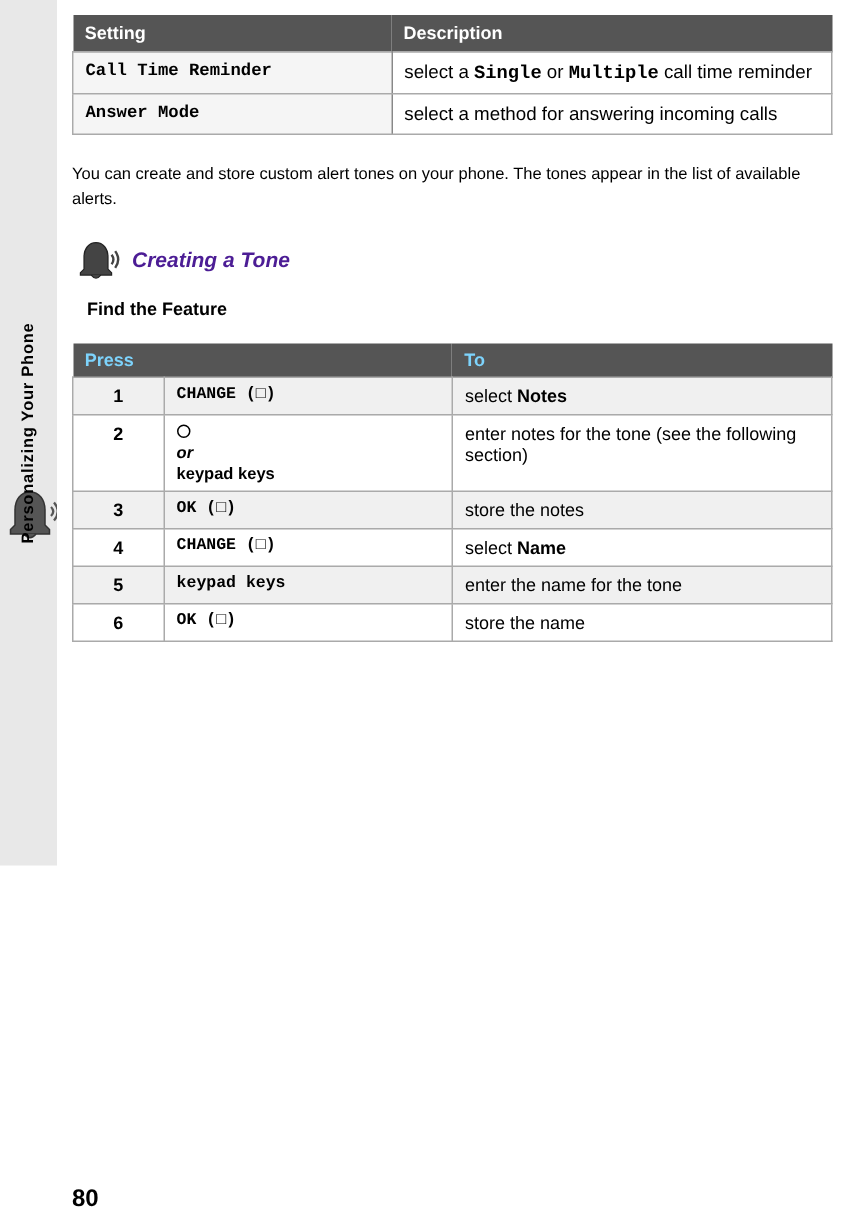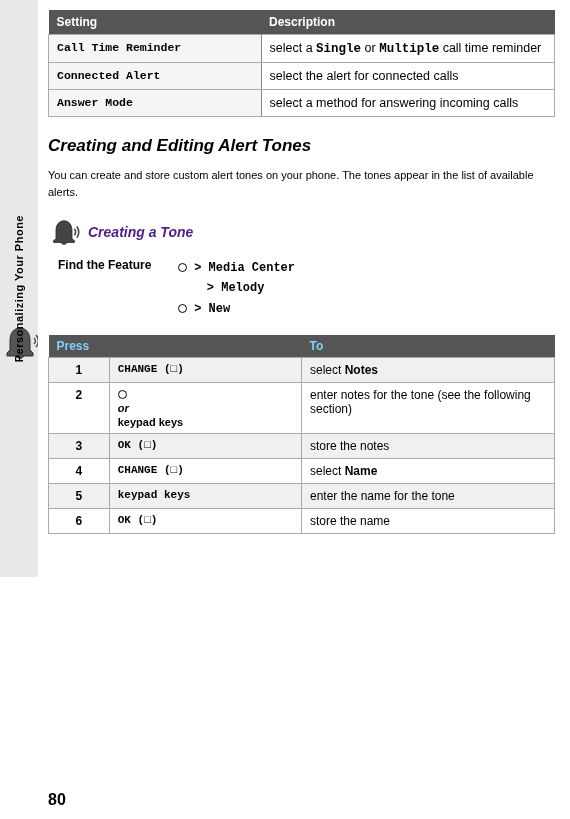--- a/index.html
+++ b/index.html
@@ -270,51 +270,41 @@
           <th>Setting</th>
           <th>Description</th>
         </tr>
       </thead>
       <tbody>
         <tr>
           <td>Call Time Reminder</td>
           <td>select a <span class="mono-bold">Single</span> or <span class="mono-bold">Multiple</span> call time reminder</td>
         </tr>
         <tr>
-          <td>Connected Alert</td>
-          <td>select the alert for connected calls</td>
-        </tr>
-        <tr>
           <td>Answer Mode</td>
           <td>select a method for answering incoming calls</td>
         </tr>
       </tbody>
     </table>
 
-    <div class="section-title">Creating and Editing Alert Tones</div>
 
     <div class="section-body">You can create and store custom alert tones on your phone. The tones appear in the list of available alerts.</div>
 
     <div class="subsection-title">
       <svg class="bell-icon" viewBox="0 0 40 40" xmlns="http://www.w3.org/2000/svg">
         <path d="M20 6 C14 6 10 11 10 18 L10 28 L7 31 L7 33 L33 33 L33 31 L30 28 L30 18 C30 11 26 6 20 6 Z" fill="#444" stroke="#222" stroke-width="1"></path>
         <path d="M16 33 Q20 38 24 33" fill="#444" stroke="#222" stroke-width="1"></path>
         <path d="M33 16 Q36 20 33 24" fill="none" stroke="#444" stroke-width="2"></path>
         <path d="M36 13 Q41 20 36 27" fill="none" stroke="#444" stroke-width="2"></path>
       </svg>
       <span>Creating a Tone</span>
     </div>
 
     <div class="find-feature">
       <span class="find-label">Find the Feature</span>
-      <div class="find-steps">
-        <div><span class="circle-sym"></span> <strong>&gt; Media Center</strong></div>
-        <div>&nbsp;&nbsp;&nbsp;&nbsp;<strong>&gt; Melody</strong></div>
-        <div><span class="circle-sym"></span> <strong>&gt; New</strong></div>
-      </div>
     </div>
 
     <table class="press-table">
       <thead>
         <tr>
           <th colspan="2">Press</th>
           <th>To</th>
         </tr>
       </thead>
       <tbody>

